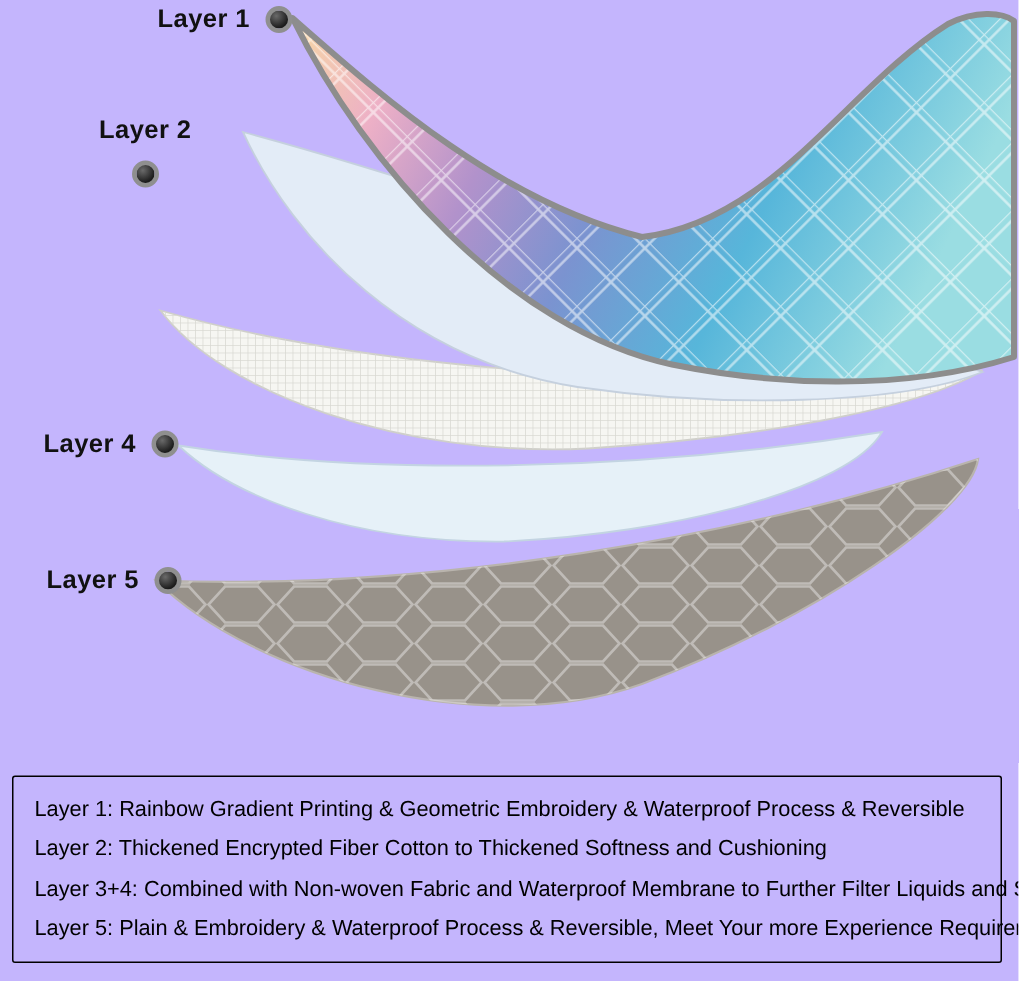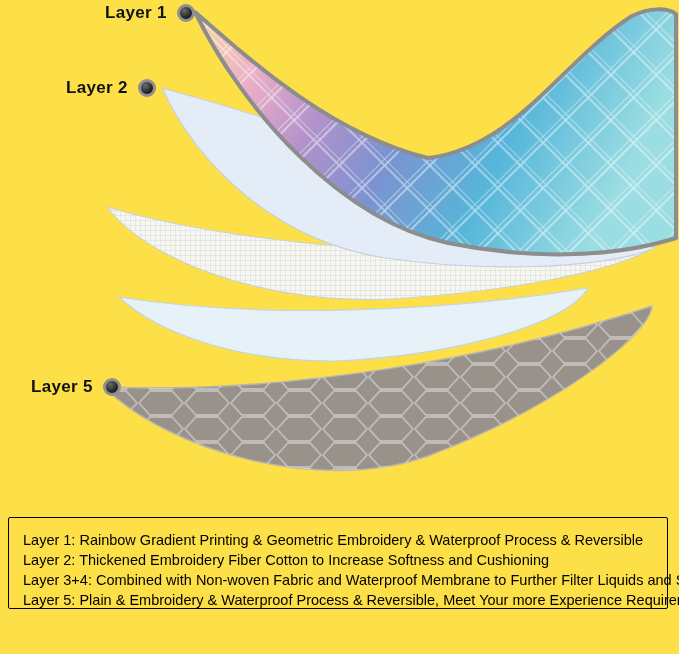--- a/index.html
+++ b/index.html
@@ -5,21 +5,21 @@
   html, body {
     margin: 0;
     padding: 0;
     background: #ffffff;
     font-family: "Liberation Sans", sans-serif;
   }
   .page {
     position: relative;
     width: 679px;
     height: 654px;
-    background: #fde047;
+    background: #c4b5fd;
     overflow: hidden;
   }
   .diagram {
     position: absolute;
     top: 0; left: 0;
     width: 679px;
     height: 500px;
   }
   .diagram svg {
     position: absolute;
@@ -43,40 +43,40 @@
   .pin-dot {
     width: 12px;
     height: 12px;
     border-radius: 50%;
     background: radial-gradient(circle at 35% 30%, #6a6a6a, #1c1c1c 70%);
     border: 3px solid #8f8f8f;
     box-sizing: content-box;
     flex: 0 0 auto;
   }
   .row-1 { top: 2px;   left: 105px; }
-  .row-2 { top: 77px;  left: 66px; }
+  .row-2 { top: 77px;  left: 66px; flex-direction: column; }
   .row-3 { top: 196px; left: 31px; }
   .row-4 { top: 285px; left: 29px; }
   .row-5 { top: 376px; left: 31px; }
 
   .about-heading {
     position: absolute;
     top: 482px;
     left: 22px;
     font-size: 18px;
     font-weight: bold;
     color: #000000;
     letter-spacing: 0.2px;
   }
   .structure-box {
     position: absolute;
     top: 517px;
     left: 8px;
     width: 660px;
-    height: 92px;
+    height: 125px;
     border: 1.5px solid #000000;
     border-radius: 2px;
     box-sizing: border-box;
     padding: 12px 14px;
     display: flex;
     flex-direction: column;
     justify-content: space-between;
   }
   .structure-line {
     font-size: 14.5px;
@@ -147,27 +147,31 @@
     </svg>
 
     <div class="layer-label-row row-1">
       <span class="layer-label-text">Layer 1</span>
       <span class="pin-dot"></span>
     </div>
     <div class="layer-label-row row-2">
       <span class="layer-label-text">Layer 2</span>
       <span class="pin-dot"></span>
     </div>
+    <div class="layer-label-row row-4">
+      <span class="layer-label-text">Layer 4</span>
+      <span class="pin-dot"></span>
+    </div>
     <div class="layer-label-row row-5">
       <span class="layer-label-text">Layer 5</span>
       <span class="pin-dot"></span>
     </div>
   </div>
 
 
   <div class="structure-box">
     <div class="structure-line">Layer 1: Rainbow Gradient Printing &amp; Geometric Embroidery &amp; Waterproof Process &amp; Reversible</div>
-    <div class="structure-line">Layer 2: Thickened Embroidery Fiber Cotton to Increase Softness and Cushioning</div>
+    <div class="structure-line">Layer 2: Thickened Encrypted Fiber Cotton to Thickened Softness and Cushioning</div>
     <div class="structure-line">Layer 3+4: Combined with Non-woven Fabric and Waterproof Membrane to Further Filter Liquids and Stains</div>
     <div class="structure-line">Layer 5: Plain &amp; Embroidery &amp; Waterproof Process &amp; Reversible, Meet Your more Experience Requirements</div>
   </div>
 
 </div>
 
 </body></html>

